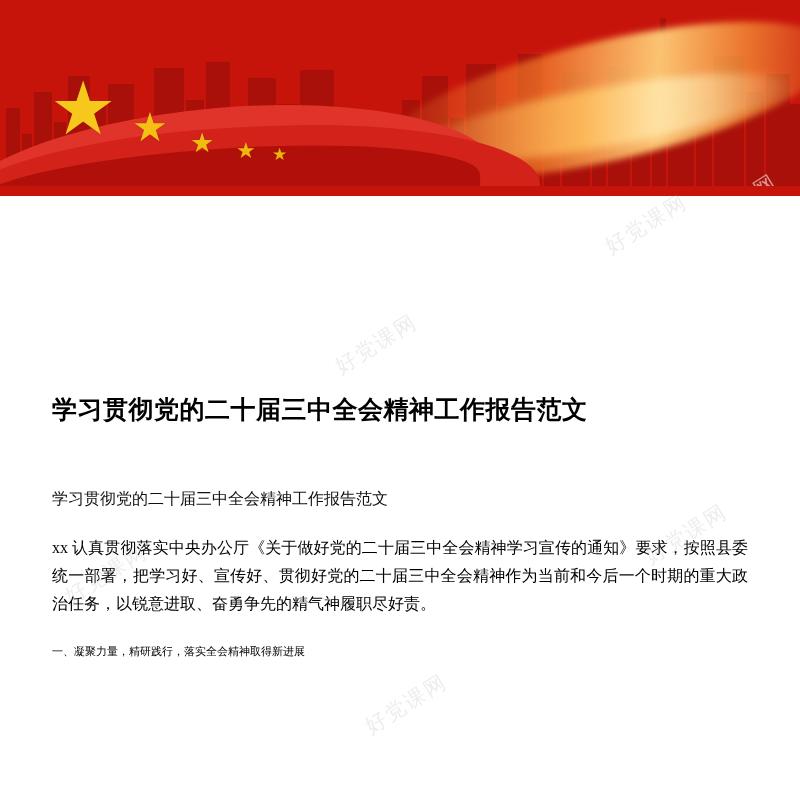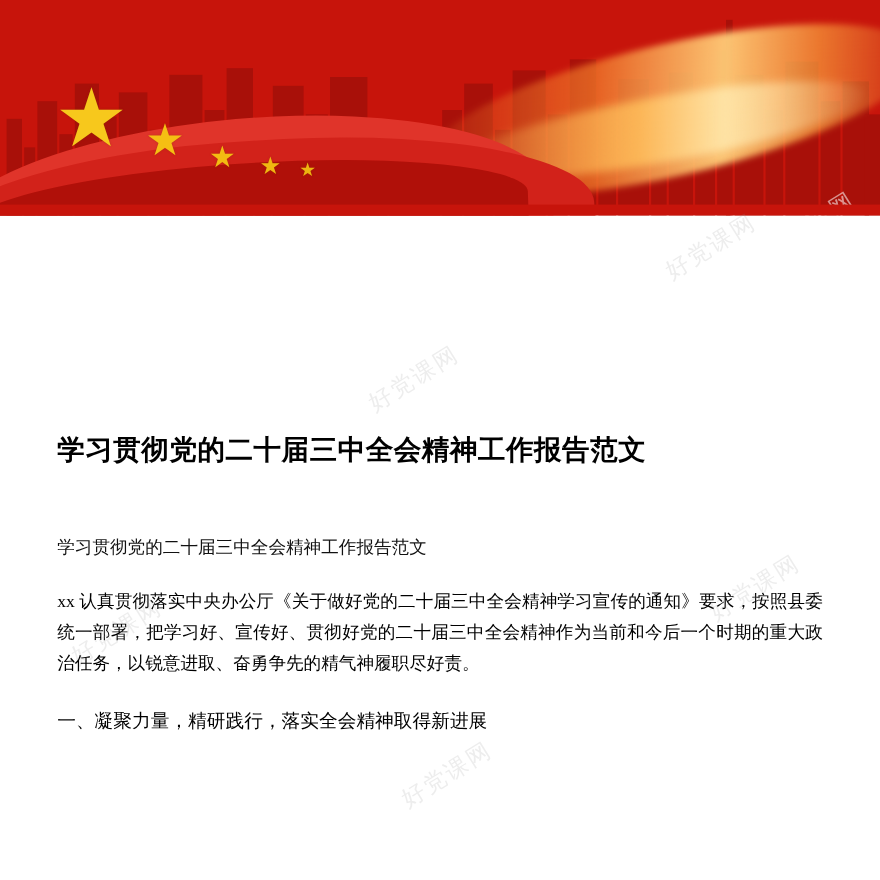--- a/index.html
+++ b/index.html
@@ -129,21 +129,21 @@
   }
   .para {
     margin: 22px 0 16px 0;
     font-size: 16px;
     color: #000000;
     line-height: 1.75;
     text-align: justify;
   }
   .heading-1 {
     margin: 24px 0 0 0;
-    font-size: 17px;
+    font-size: 11px;
     color: #000000;
     line-height: 1.7;
   }
   .heading-2 {
     margin: 22px 0 0 0;
     font-size: 17px;
     color: #000000;
     line-height: 1.75;
     text-align: justify;
   }

